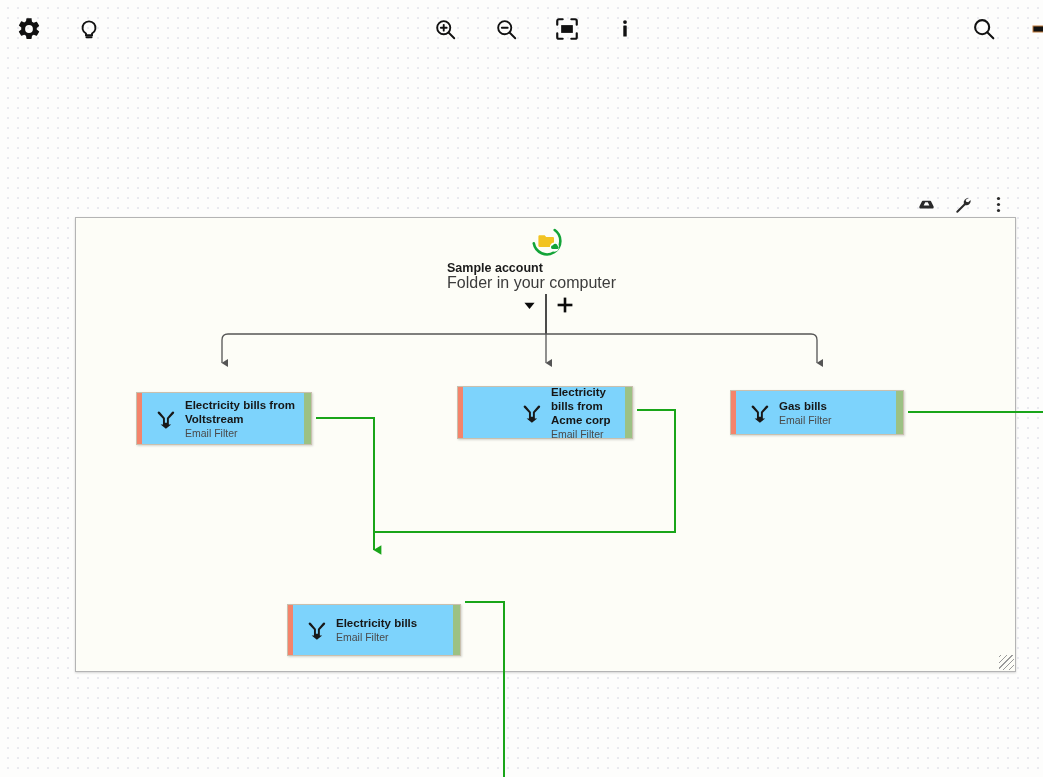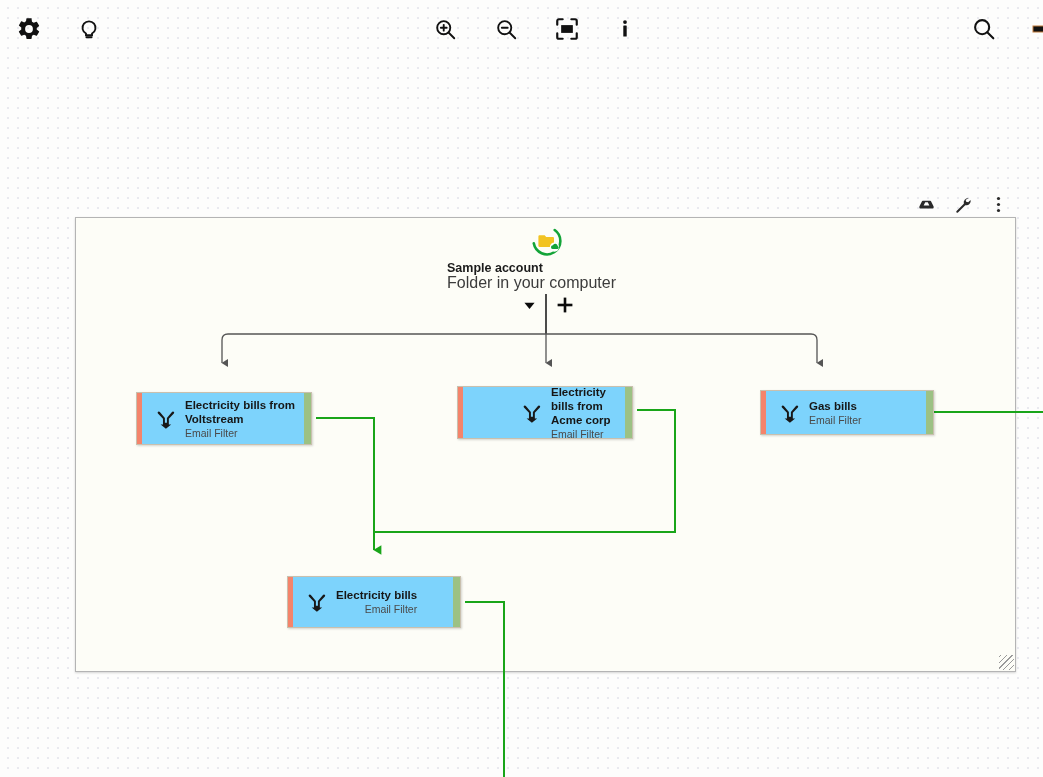--- a/index.html
+++ b/index.html
@@ -175,22 +175,22 @@
     line-height: 14px;
   }
   .node-sub {
     font-size: 10.5px;
     color: #4a4a4a;
     line-height: 14px;
   }
 
   #node-volt  { left: 136px; top: 392px; width: 176px; height: 53px; }
   #node-acme  { left: 457px; top: 386px; width: 176px; height: 53px; padding-left: 45px; }
-  #node-gas   { left: 760px; top: 390px; width: 174px; height: 45px; }
-  #node-elec  { left: 287px; top: 576px; width: 174px; height: 52px; text-align: right; }
+  #node-gas   { left: 730px; top: 390px; width: 174px; height: 45px; }
+  #node-elec  { left: 287px; top: 604px; width: 174px; height: 52px; }
 </style>
 </head>
 <body>
 
 <div class="toolbar">
 
   <div class="tb-btn" style="left:12px;">
     <svg width="26" height="26" viewBox="0 0 24 24" fill="#111111">
       <path d="M19.14 12.94a7.5 7.5 0 0 0 .05-.94 7.5 7.5 0 0 0-.06-.94l2.03-1.58a.49.49 0 0 0 .12-.62l-1.92-3.32a.49.49 0 0 0-.59-.22l-2.39.96a7.3 7.3 0 0 0-1.62-.94l-.36-2.54A.48.48 0 0 0 13.92 2h-3.84a.48.48 0 0 0-.48.4l-.36 2.55c-.59.24-1.13.56-1.62.94l-2.39-.96a.49.49 0 0 0-.59.22L2.72 8.47a.49.49 0 0 0 .12.62l2.03 1.58a7.6 7.6 0 0 0 0 1.88l-2.03 1.58a.49.49 0 0 0-.12.62l1.92 3.32c.12.22.38.3.59.22l2.39-.96c.5.38 1.03.7 1.62.94l.36 2.55c.04.23.24.4.48.4h3.84c.24 0 .44-.17.48-.4l.36-2.55c.59-.24 1.12-.56 1.62-.94l2.39.96c.22.08.47 0 .59-.22l1.92-3.32a.49.49 0 0 0-.12-.62l-2.03-1.58zM12 15.6A3.6 3.6 0 1 1 12 8.4a3.6 3.6 0 0 1 0 7.2z"></path>
     </svg>

